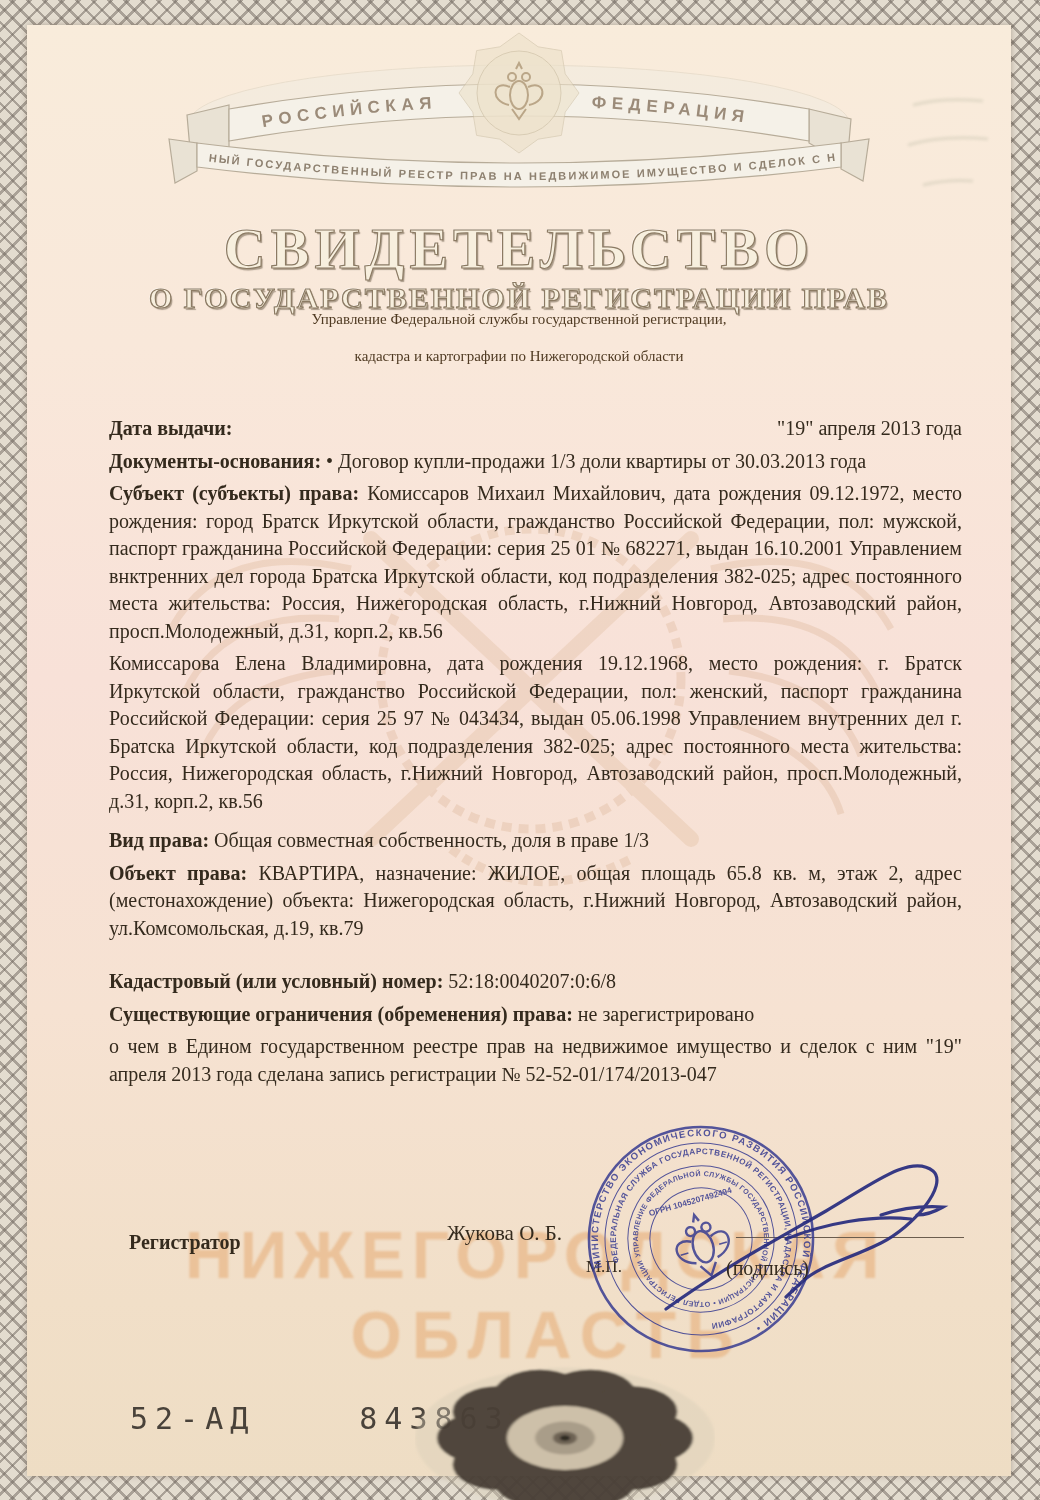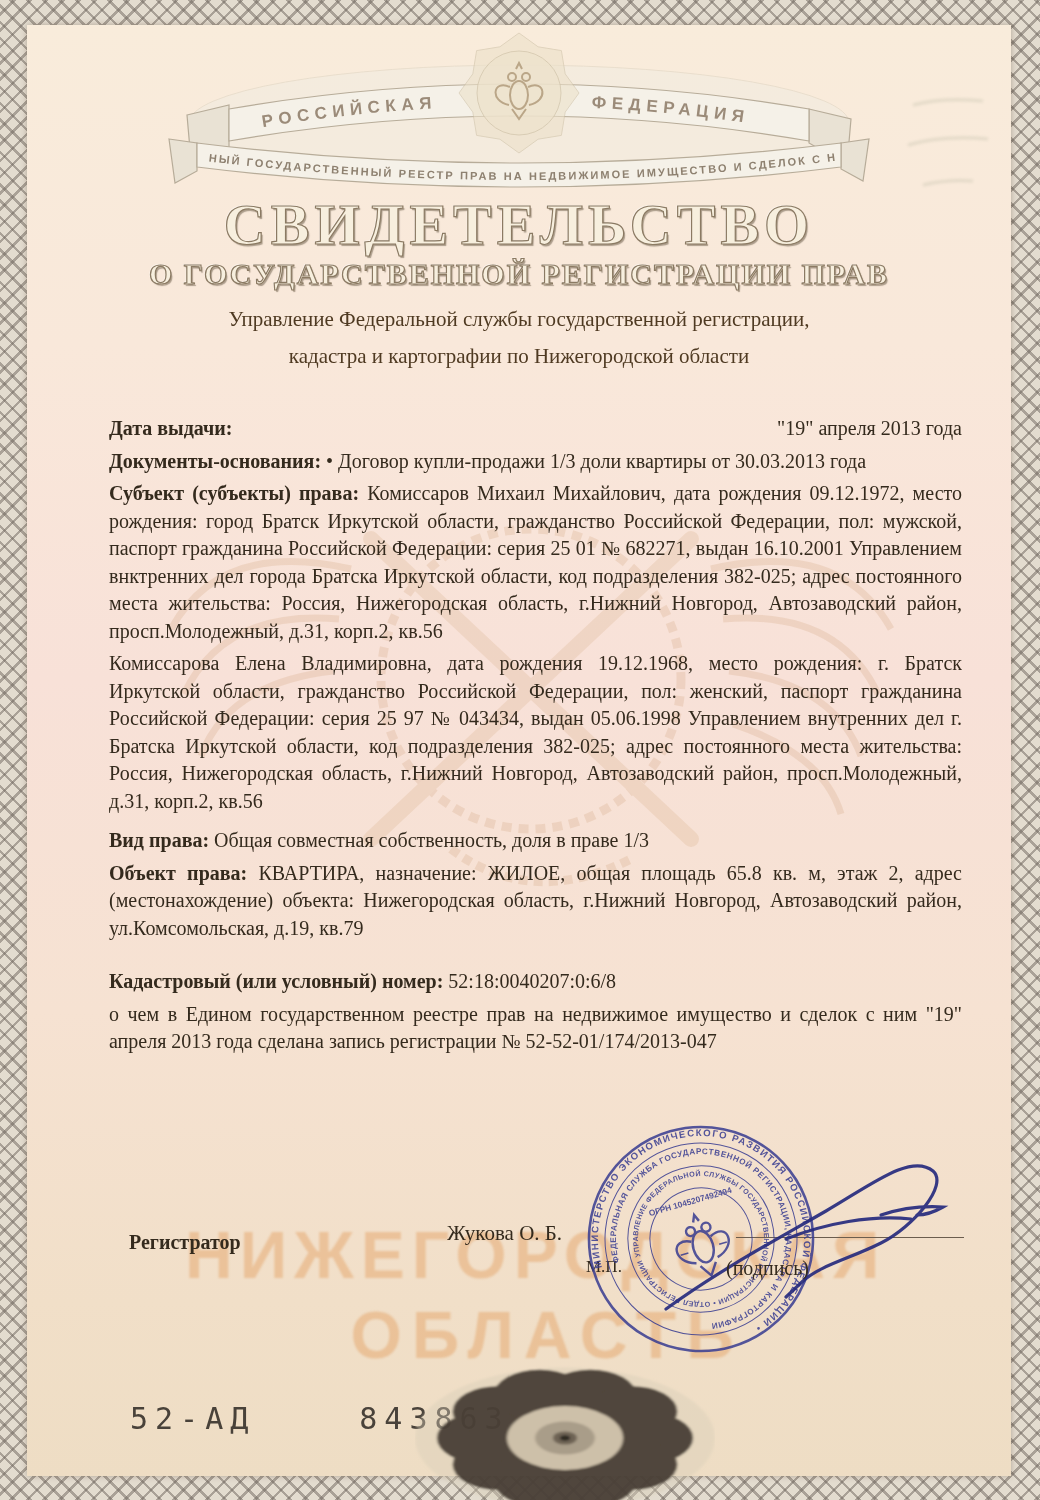--- a/index.html
+++ b/index.html
@@ -17,26 +17,27 @@
     box-shadow:0 0 6px rgba(80,60,40,.35);
   }
   
   .banner{position:absolute; left:50%; margin-left:-390px; top:6px; width:780px; height:190px; z-index:2;}
   
   .engraved{
     position:absolute; left:0; width:100%; text-align:center; z-index:3;
     color:#f7efde; font-weight:bold;
     -webkit-text-stroke:1.2px #8b7a63;
     text-shadow:1.5px 1.5px 1px rgba(108,92,72,.55), -1px -1px 0 rgba(255,255,255,.55);
+    margin-top:24px;
   }
   .title1{top:166px; font-size:58px; letter-spacing:5px;}
   .title2{top:232px; font-size:30px; letter-spacing:2px;}
   .authority{
     position:absolute; left:0; width:100%; top:276px; z-index:3;
-    text-align:center; font-size:21px; line-height:37px; color:#4f3a22;
+    text-align:center; font-size:15px; line-height:37px; color:#4f3a22;
   }
   
   .body{
     position:absolute; left:82px; width:853px; top:390px; z-index:4;
     font-size:20px; line-height:27.5px; color:#342a1d;
   }
   .lbl{font-weight:bold;}
   .row-date{display:flex; justify-content:space-between; margin-bottom:0;gap:28px;}
   .para{margin:5px 0 0 0; text-align:justify;}
   .mt-big{margin-top:26px;}
@@ -164,20 +165,24 @@
         <span class="lbl">Вид права:</span>
         <span>Общая совместная собственность, доля в праве 1/3</span>
       </p>
       <p class="para">
         <span class="lbl">Объект права:</span>
         <span>КВАРТИРА, назначение: ЖИЛОЕ, общая площадь 65.8 кв. м, этаж 2, адрес (местонахождение) объекта: Нижегородская область, г.Нижний Новгород, Автозаводский район, ул.Комсомольская, д.19, кв.79</span>
       </p>
       <p class="para mt-big">
         <span class="lbl">Кадастровый (или условный) номер:</span>
         <span>52:18:0040207:0:6/8</span>
+      </p>
+      <p class="para">
+        <span class="lbl">Существующие ограничения (обременения) права:</span>
+        <span>не зарегистрировано</span>
       </p>
       <p class="para">о чем в Едином государственном реестре прав на недвижимое имущество и сделок с ним  "19" апреля 2013 года сделана запись регистрации № 52-52-01/174/2013-047</p>
     </div>
 
     <div class="wm-region">
       <div class="wm-line1">НИЖЕГОРОДСКАЯ</div>
       <div class="wm-line2">ОБЛАСТЬ</div>
     </div>
 
     <div class="registrar">Регистратор</div>

